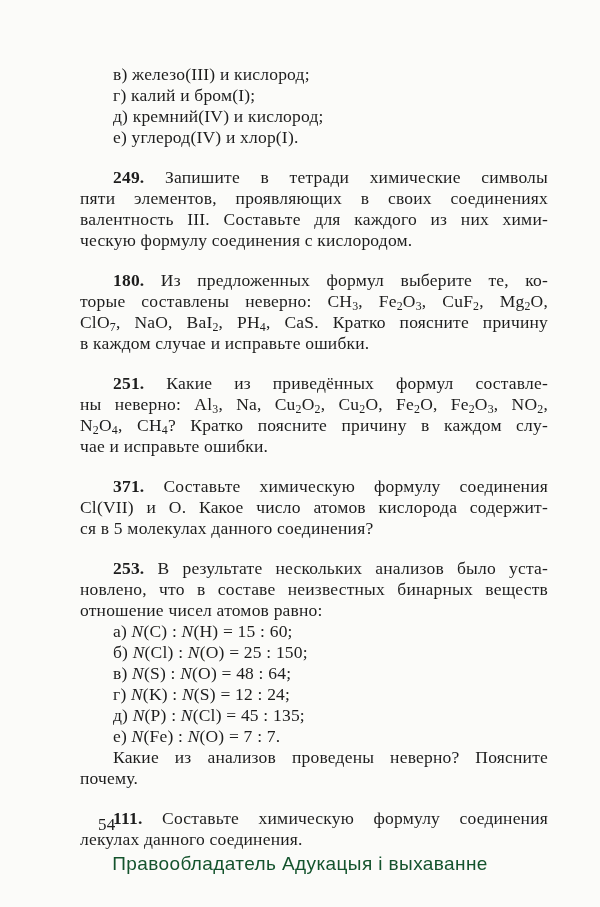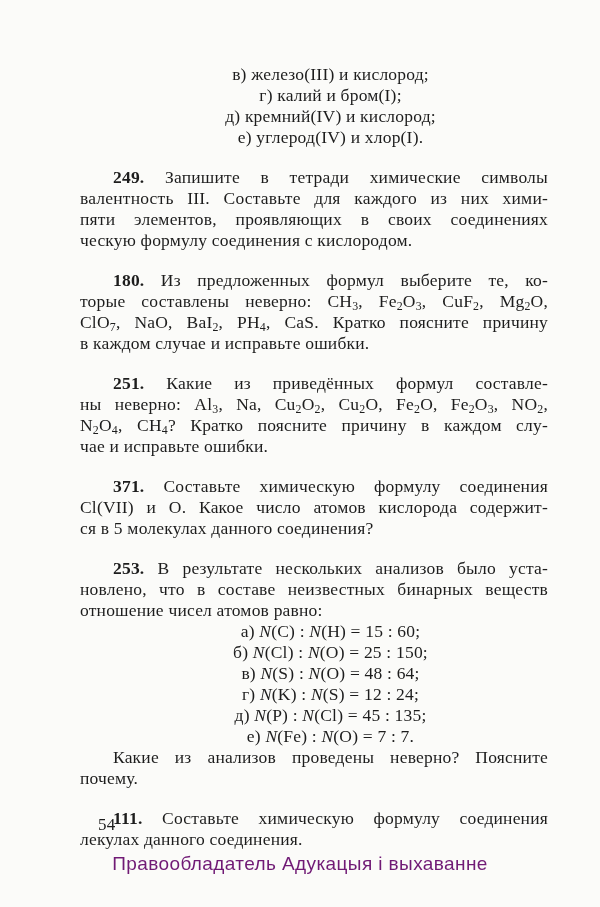--- a/index.html
+++ b/index.html
@@ -12,21 +12,21 @@
     font-size: 17.5px;
     line-height: 21px;
     letter-spacing: 0.2px;
   }
   .text-block {
     position: absolute;
     left: 80px;
     top: 64px;
     width: 468px;
   }
-  .line { white-space: nowrap; text-align: center; }
+  .line { white-space: nowrap; }
   .para { margin-top: 19px; }
   .para .line {
     text-align: justify;
     text-align-last: justify;
     text-justify: inter-word;
   }
   .para .line.last { text-align-last: left; }
   .para .line.first { padding-left: 33px; }
   .linelist .line { padding-left: 33px; }
   .tight { margin-top: 0; }
@@ -66,22 +66,22 @@
 
     <section class="linelist">
         <div class="line first">в) железо(III) и кислород;</div>
         <div class="line">г) калий и бром(I);</div>
         <div class="line">д) кремний(IV) и кислород;</div>
         <div class="line last">е) углерод(IV) и хлор(I).</div>
       </section>
 
     <section class="para">
         <div class="line first"><b>249.</b> Запишите в тетради химические символы</div>
+        <div class="line">пяти элементов, проявляющих в своих соединениях</div>
         <div class="line">валентность III. Составьте для каждого из них хими-</div>
-        <div class="line">пяти элементов, проявляющих в своих соединениях</div>
         <div class="line last">ческую формулу соединения с кислородом.</div>
       </section>
 
     <section class="para">
         <div class="line first"><b>180.</b> Из предложенных формул выберите те, ко-</div>
         <div class="line">торые составлены неверно: CH<sub>3</sub>, Fe<sub>2</sub>O<sub>3</sub>, CuF<sub>2</sub>, Mg<sub>2</sub>O,</div>
         <div class="line">ClO<sub>7</sub>, NaO, BaI<sub>2</sub>, PH<sub>4</sub>, CaS. Кратко поясните причину</div>
         <div class="line last">в каждом случае и исправьте ошибки.</div>
       </section>
 
@@ -120,14 +120,14 @@
 
     <section class="para">
         <div class="line first"><b>111.</b> Составьте химическую формулу соединения</div>
         <div class="line last">лекулах данного соединения.</div>
       </section>
 
   </main>
 
   <div class="page-number">54</div>
 
-  <div class="watermark" style="color: #701a75;">Правообладатель Адукацыя і выхаванне</div>
+  <div class="watermark" style="color: #14532d;">Правообладатель Адукацыя і выхаванне</div>
 </div>
 
 </body></html>

